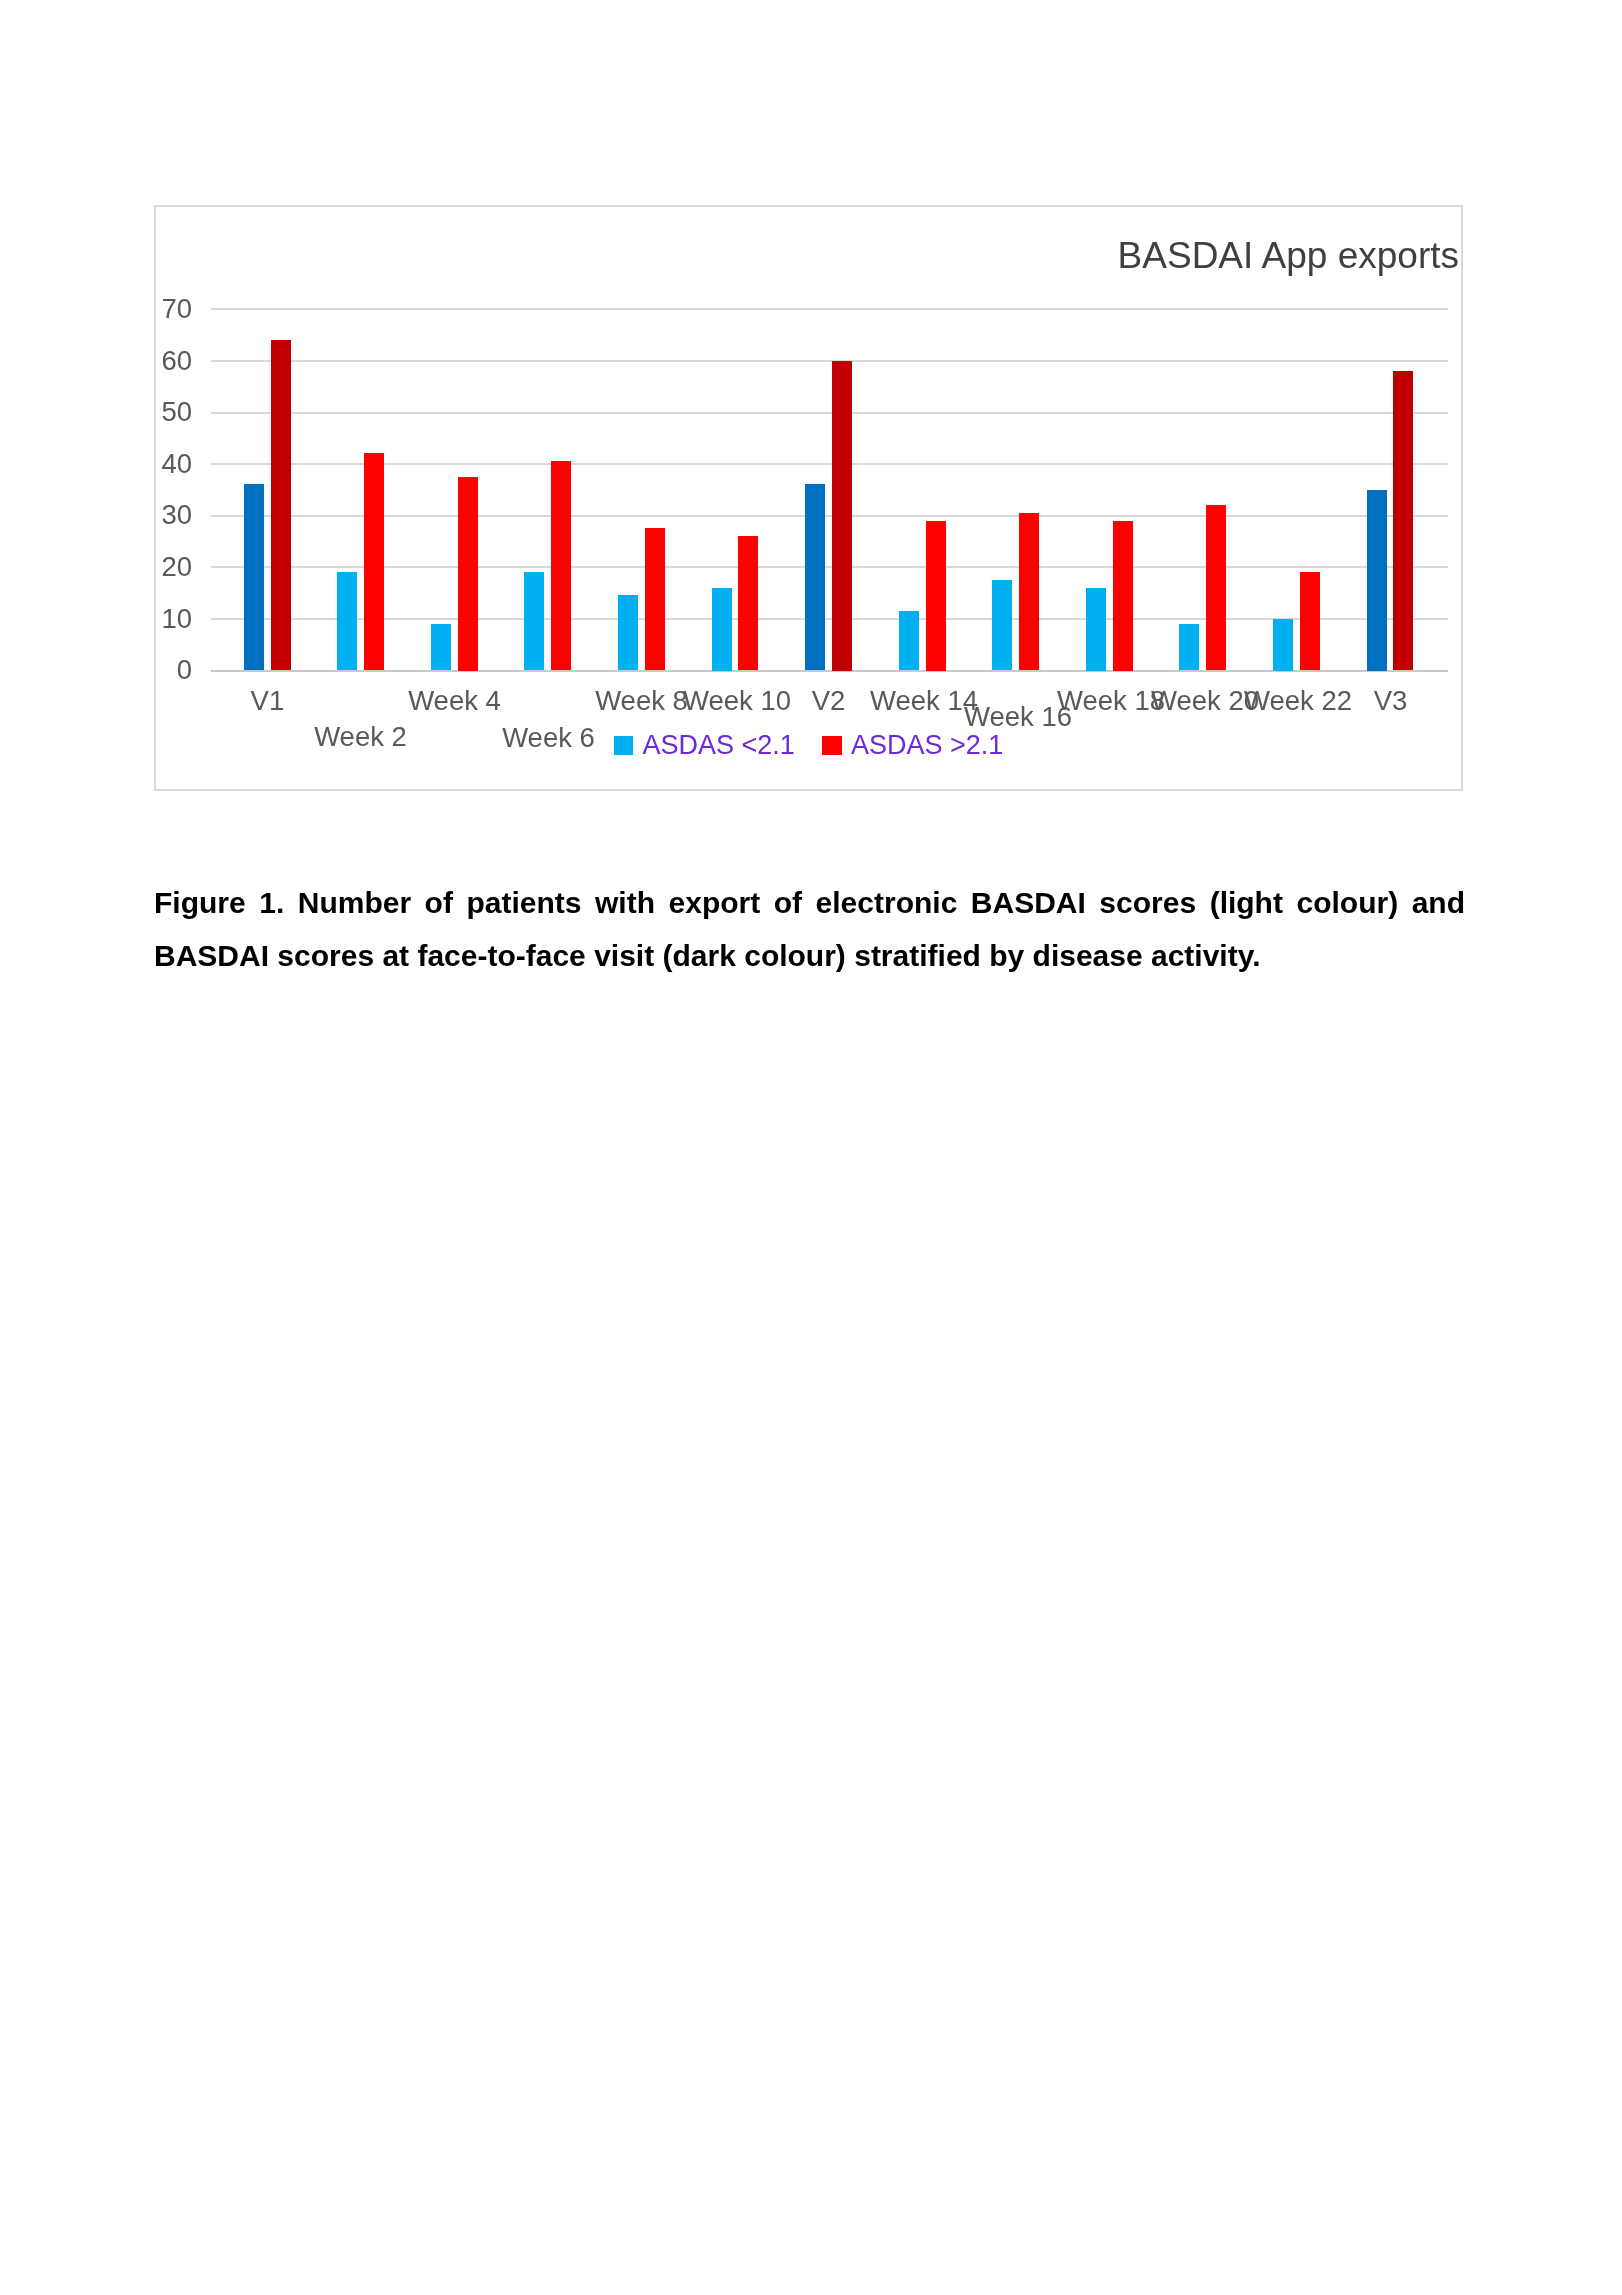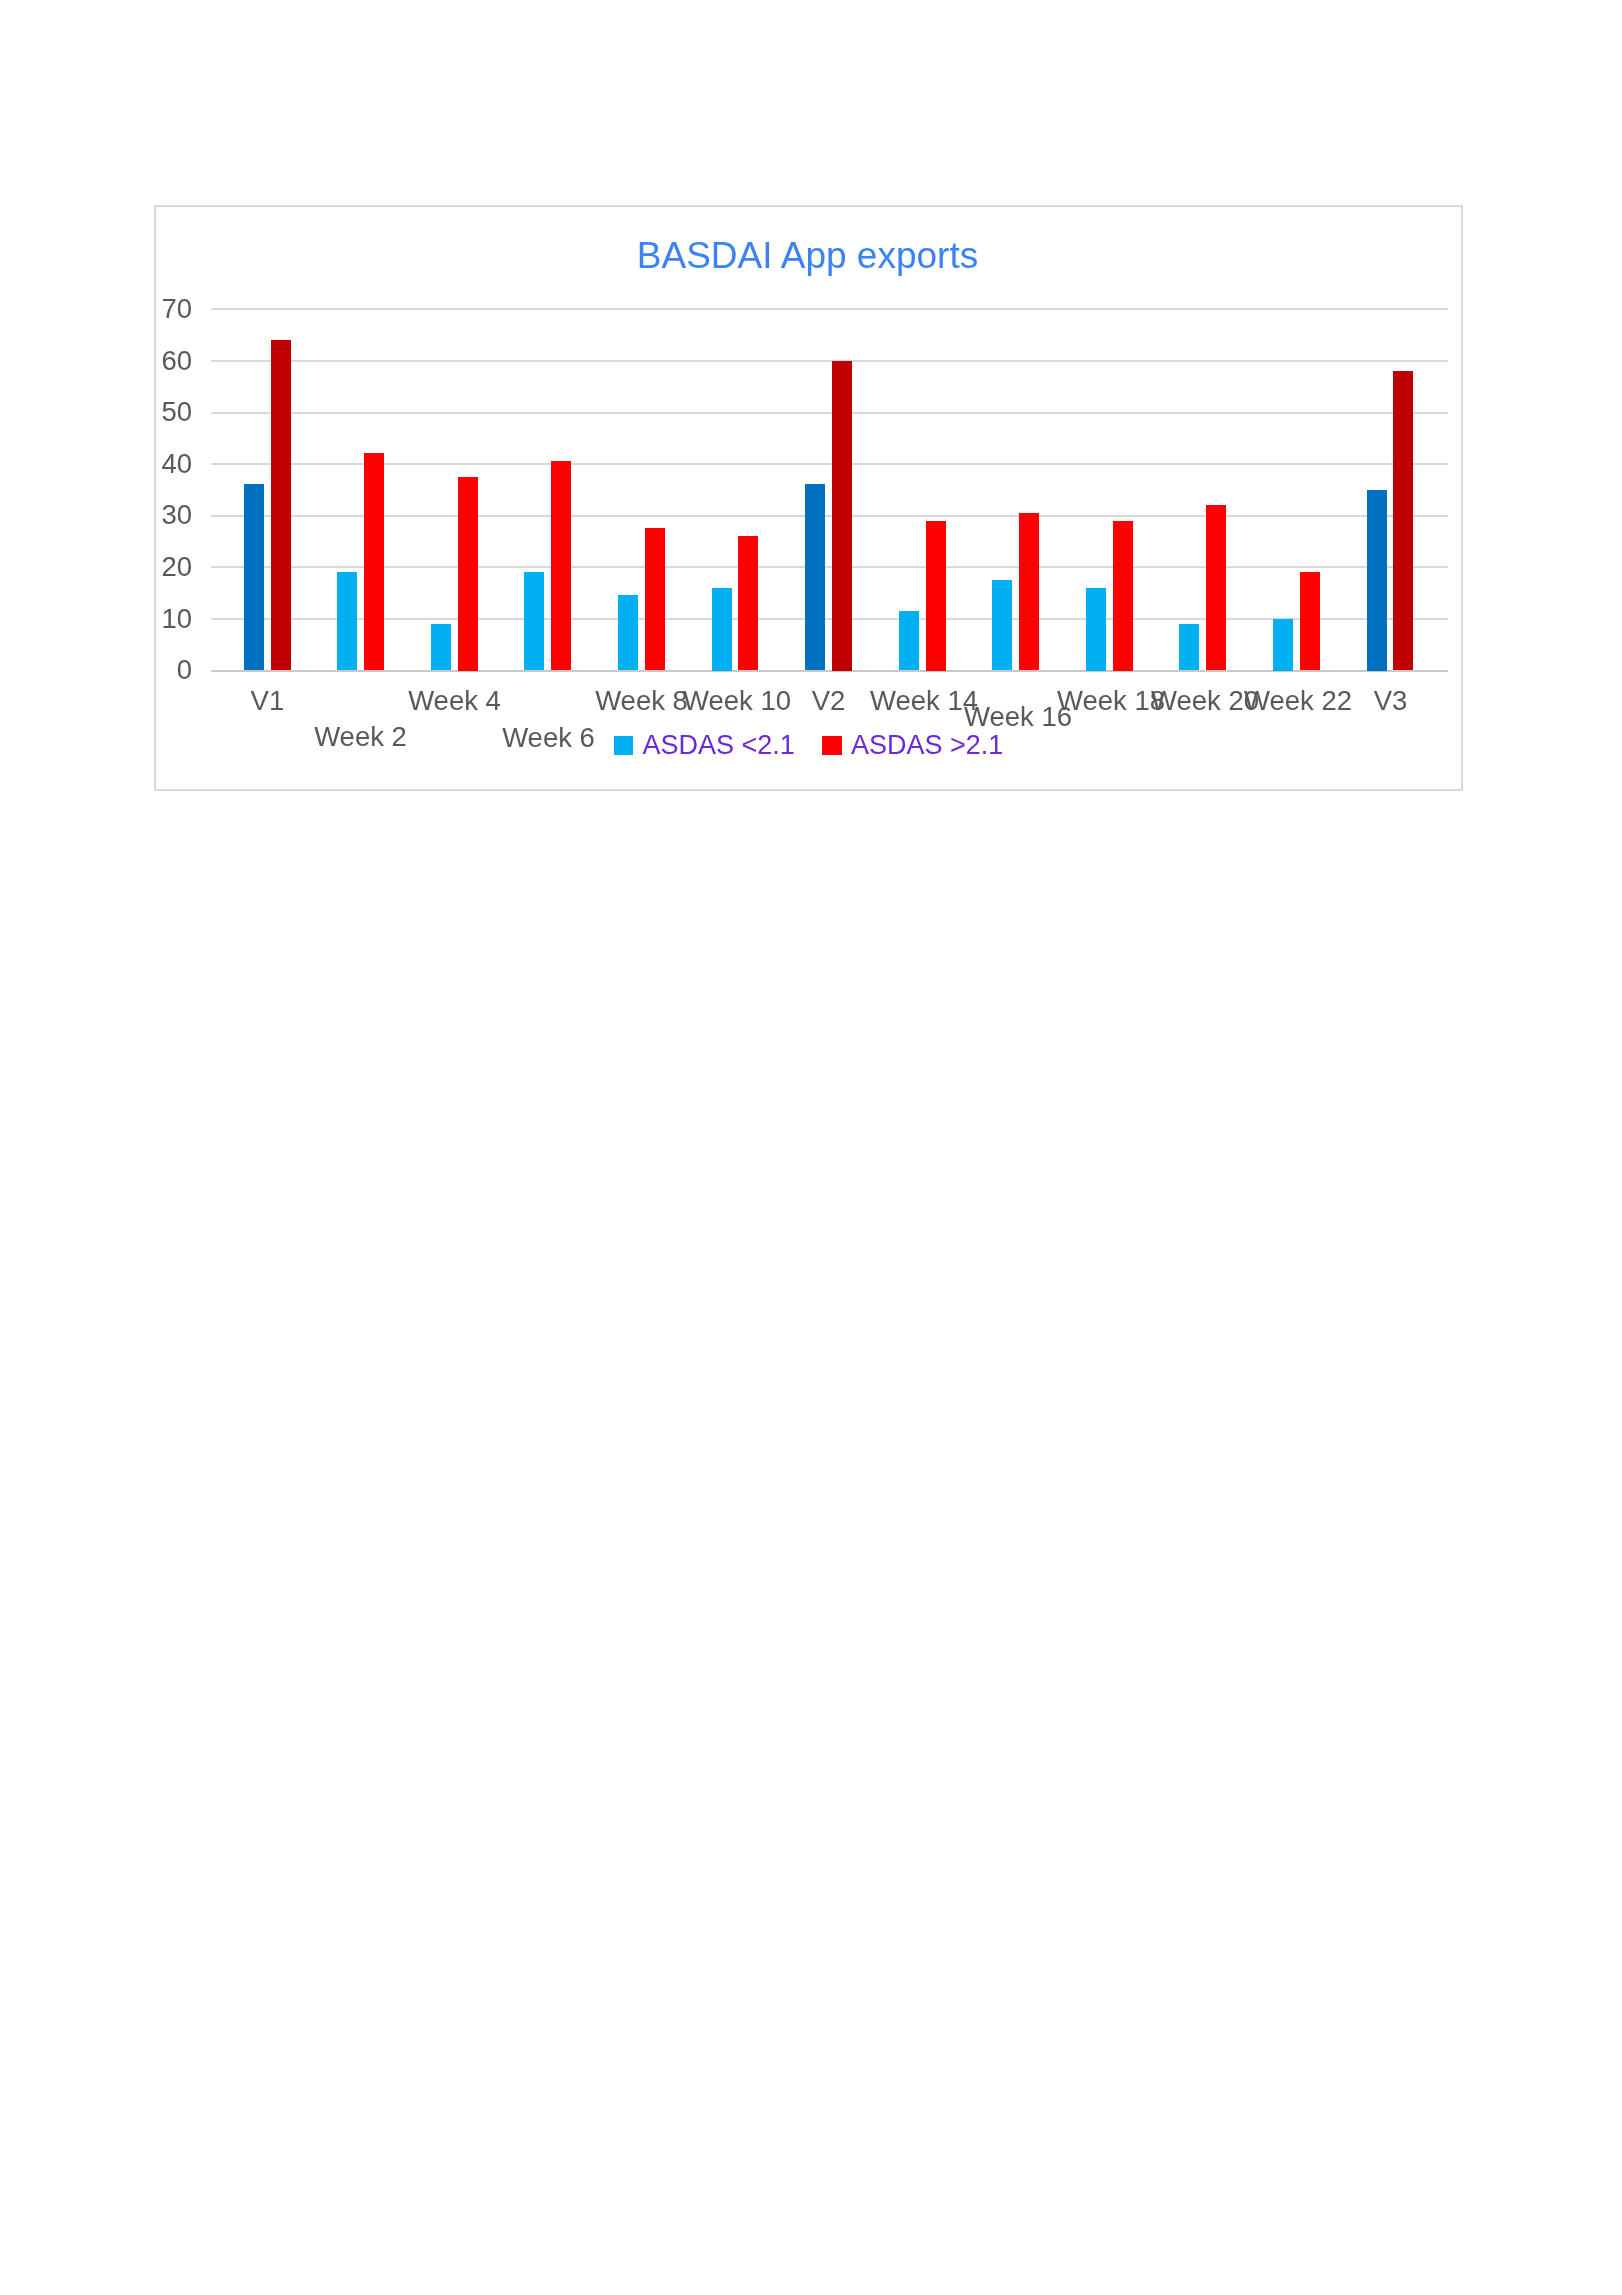--- a/index.html
+++ b/index.html
@@ -25,23 +25,23 @@
     height: 586px;
     border: 2px solid #d9d9d9;
     background: #ffffff;
     box-sizing: border-box;
   }
   .chart-title {
     position: absolute;
     left: 0;
     right: 2px;
     top: 27.5px;
-    text-align: center;
+    text-align: right;
     font-size: 37px;
-    color: #3b82f6;
+    color: #404040;
     letter-spacing: 0px;
   }
 
   .plot-area {
     position: absolute;
     left: 55px;
     top: 102px;
     width: 1237px;
     height: 361px;
   }
@@ -194,15 +194,19 @@
         <span class="legend-swatch" style="background: rgb(0, 176, 240);"></span>
         <span class="legend-label">ASDAS &lt;2.1</span>
       </div>
       <div class="legend-item">
         <span class="legend-swatch" style="background: rgb(255, 0, 0);"></span>
         <span class="legend-label">ASDAS &gt;2.1</span>
       </div>
     </div>
   </div>
 
+  <div class="caption">
+    <div class="caption-line-1">Figure 1. Number of patients with export of electronic BASDAI scores (light colour) and</div>
+    <div class="caption-line-2">BASDAI scores at face-to-face visit (dark colour) stratified by disease activity.</div>
+  </div>
 
 </div>
 
 
 </body></html>

